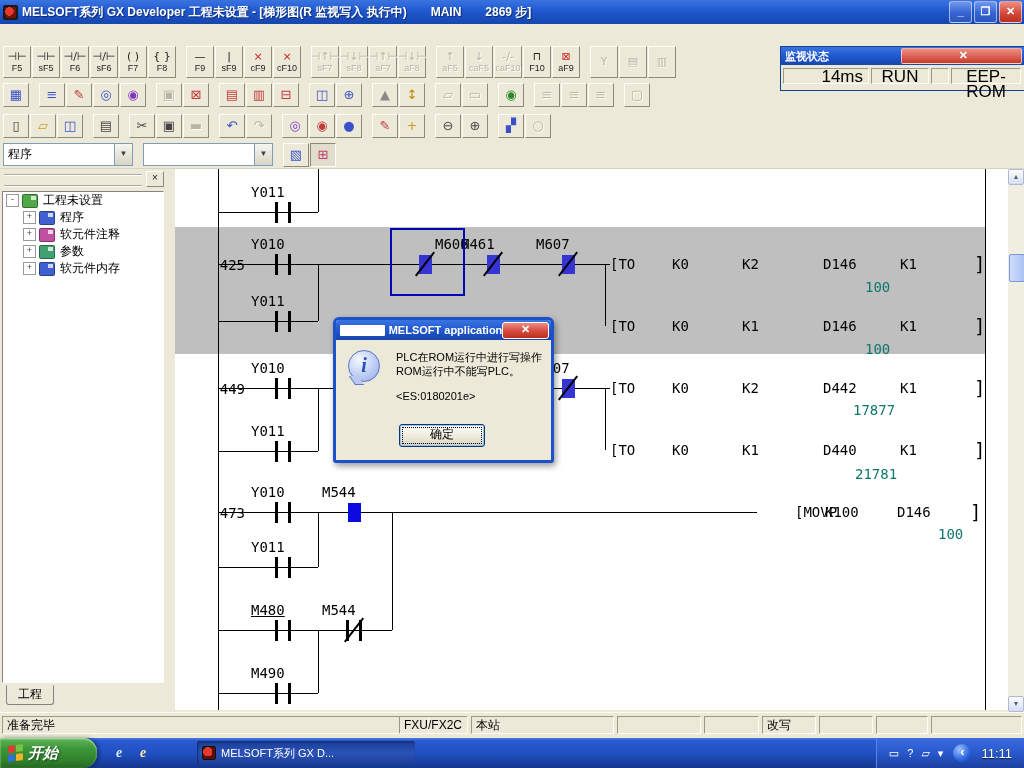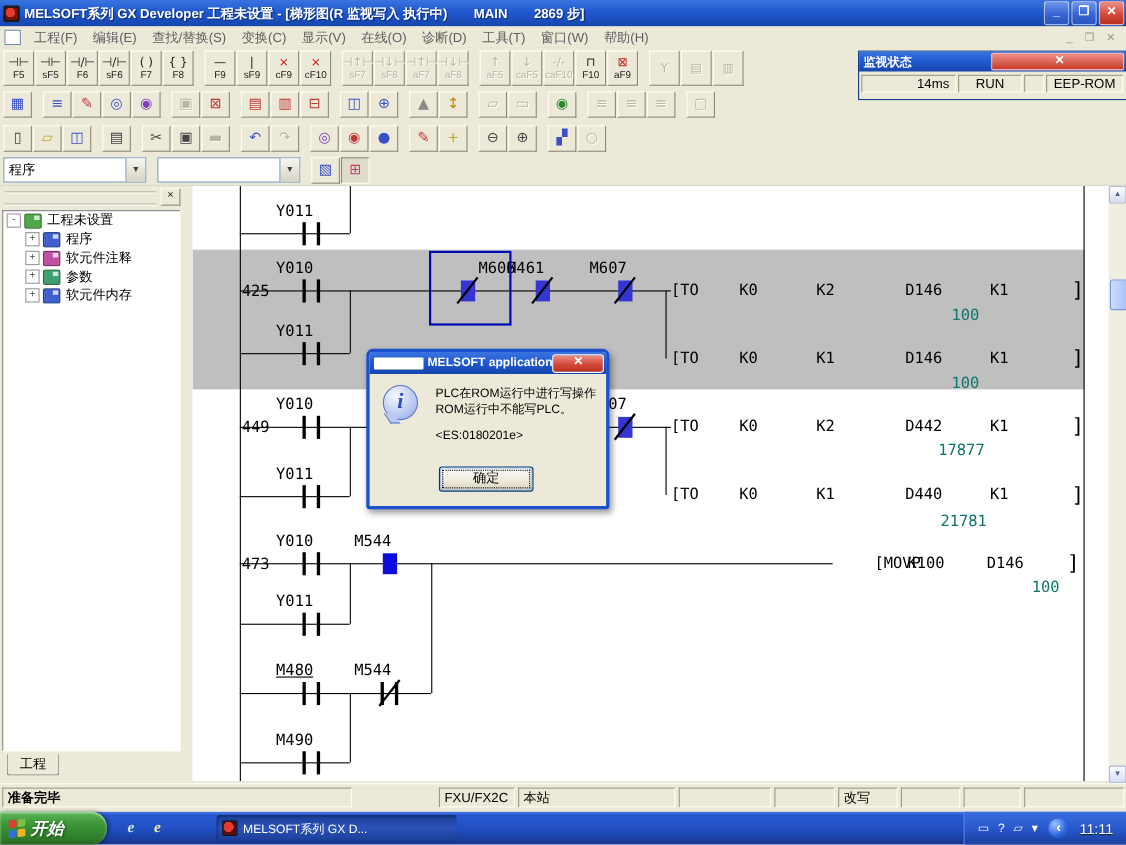--- a/index.html
+++ b/index.html
@@ -85,21 +85,21 @@
   #scr-thumb{position:absolute;left:1px;top:85px;width:14px;height:26px;border:1px solid #7a96df;border-radius:2px;
     background:linear-gradient(90deg,#cfdcfb,#aac2f5);}
 
   
   #monwin{position:absolute;left:780px;top:46px;width:243px;height:43px;border:1px solid #16408f;background:#ece9d8;z-index:40;}
   #monwin .mtitle{height:18px;background:linear-gradient(180deg,#3a74e0,#2058cf 50%,#1646ad);display:flex;align-items:center;color:#fff;}
   #monwin .mtitle span{font-size:11px;font-weight:bold;padding-left:4px;flex:1;}
   #mon-close{width:15px;height:14px;margin-right:2px;border:1px solid rgba(255,255,255,.6);border-radius:2px;
     background:linear-gradient(180deg,#ee8e84,#c83a2a);color:#fff;font-size:10px;line-height:12px;text-align:center;font-weight:bold;}
   .mcell{position:absolute;top:3px;height:16px;border:1px solid;border-color:#9d9a84 #fffef6 #fffef6 #9d9a84;
-    font-size:12px;line-height:15px;color:#000;box-sizing:border-box;background:#ece9d8;}
+    font-size:17px;line-height:15px;color:#000;box-sizing:border-box;background:#ece9d8;}
 
   
   #dialog{position:absolute;left:333px;top:317px;width:215px;height:140px;z-index:50;
     border:3px solid #1c51cc;border-radius:6px 6px 3px 3px;background:#ece9d8;box-shadow:2px 3px 6px rgba(0,0,0,.4);}
   #dlg-title{height:20px;background:linear-gradient(180deg,#3a74e0,#2058cf 50%,#1646ad);
     display:flex;align-items:center;color:#fff;border-radius:3px 3px 0 0;}
   #dlg-icon{width:13px;height:11px;margin:0 4px;background:#fff;border-radius:1px;}
   #dlg-title span{font-size:11px;font-weight:bold;flex:1;white-space:nowrap;}
   #dlg-close{width:16px;height:15px;margin-right:2px;border:1px solid #fff;border-radius:3px;
     background:linear-gradient(180deg,#ee8e84,#d6493a 55%,#b8301f);color:#fff;font-weight:bold;font-size:11px;line-height:13px;text-align:center;}
@@ -148,25 +148,20 @@
 <div id="screen">
 
   <div id="titlebar">
     <span id="app-icon"></span>
     <span id="title-text">MELSOFT系列 GX Developer 工程未设置 - [梯形图(R 监视写入 执行中)　　MAIN　　2869 步]</span>
     <span class="win-btn">_</span>
     <span class="win-btn">❐</span>
     <span class="win-btn close">✕</span>
   </div>
 
-  <div id="menubar">
-    <span id="mdi-icon"></span>
-    <span id="menu-items"><span class="menu-item">工程(F)</span><span class="menu-item">编辑(E)</span><span class="menu-item">查找/替换(S)</span><span class="menu-item">变换(C)</span><span class="menu-item">显示(V)</span><span class="menu-item">在线(O)</span><span class="menu-item">诊断(D)</span><span class="menu-item">工具(T)</span><span class="menu-item">窗口(W)</span><span class="menu-item">帮助(H)</span></span>
-    <span id="mdi-ctrls">_ ❐ ✕</span>
-  </div>
 
   <div id="tb1" class="toolbar">
       <div class="tbtn tb1b">
         <span class="sym">⊣⊢</span>
         <span class="key">F5</span>
       </div>
       <div class="tbtn tb1b">
         <span class="sym">⊣⊢</span>
         <span class="key">sF5</span>
       </div>
@@ -557,21 +552,21 @@
     <div id="dlg-body">
       <span id="info-icon">i</span>
       <span class="dlg-line" style="top:10px">PLC在ROM运行中进行写操作</span>
       <span class="dlg-line" style="top:24px">ROM运行中不能写PLC。</span>
       <span class="dlg-line" style="top:50px">&lt;ES:0180201e&gt;</span>
       <div id="dlg-ok">确定</div>
     </div>
   </div>
 
   <div id="statusbar">
-      <div class="sseg" style="left: 2px; width: 318px; font-weight: bold;">准备完毕</div>
+      <div class="sseg" style="left: 2px; width: 427px;">准备完毕</div>
       <div class="sseg" style="left: 399px; width: 69px;">FXU/FX2C</div>
       <div class="sseg" style="left: 471px; width: 143px;">本站</div>
       <div class="sseg" style="left: 617px; width: 84px;"></div>
       <div class="sseg" style="left: 704px; width: 55px;"></div>
       <div class="sseg" style="left: 762px; width: 54px;">改写</div>
       <div class="sseg" style="left: 819px; width: 54px;"></div>
       <div class="sseg" style="left: 876px; width: 52px;"></div>
       <div class="sseg" style="left: 931px; width: 91px;"></div>
     </div>
 

